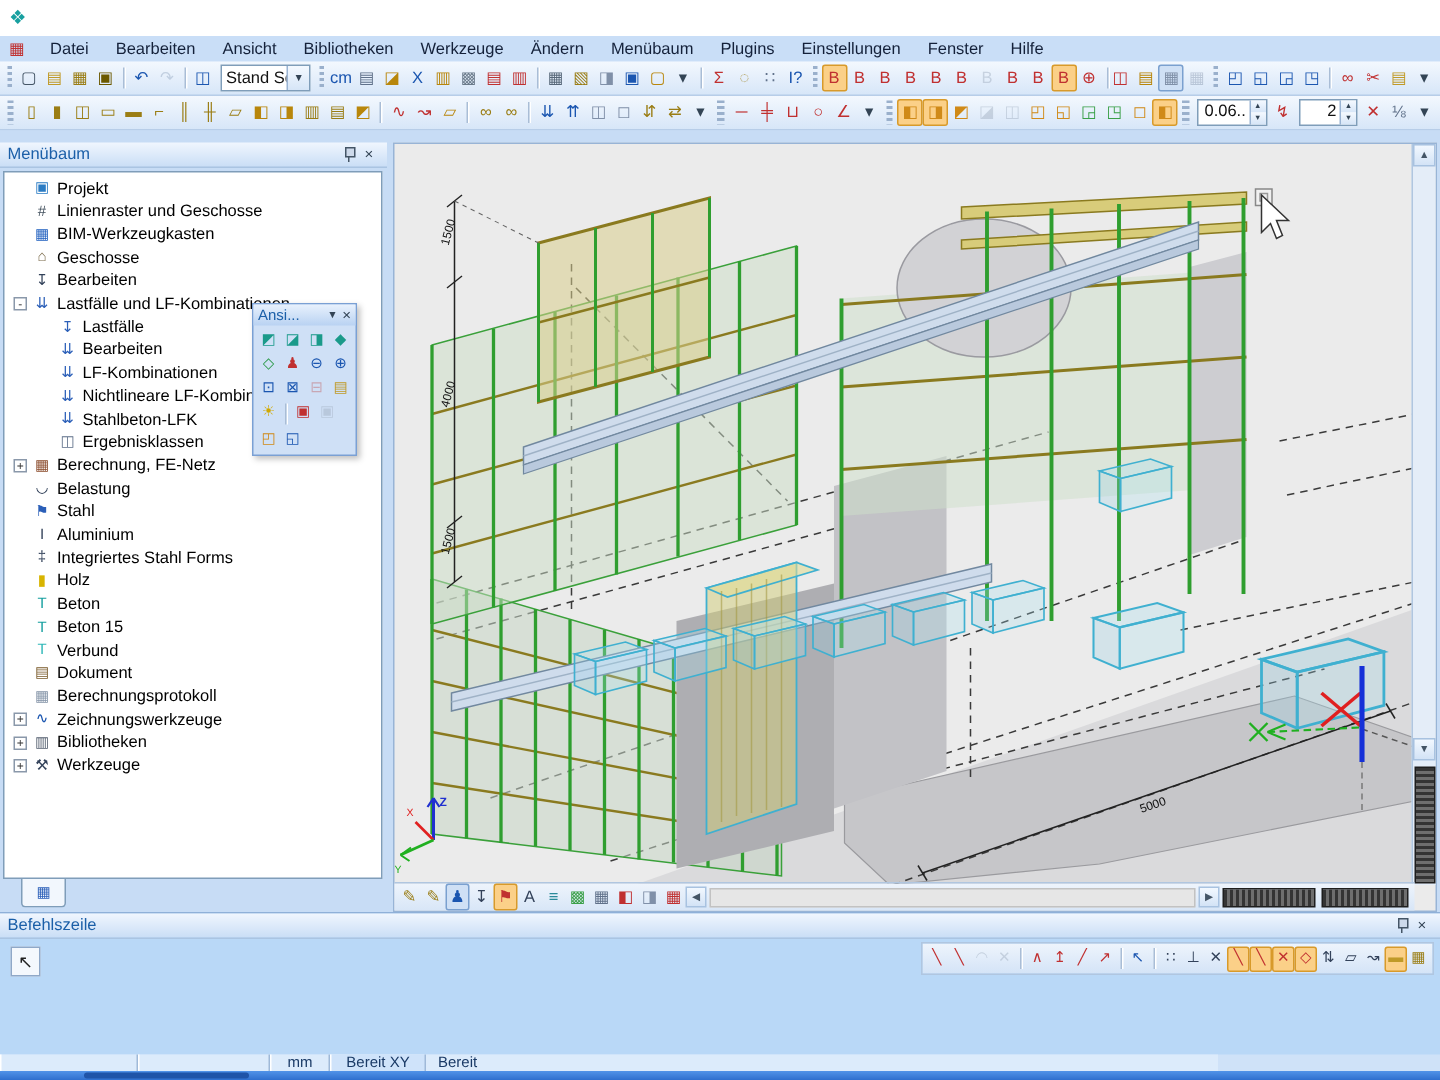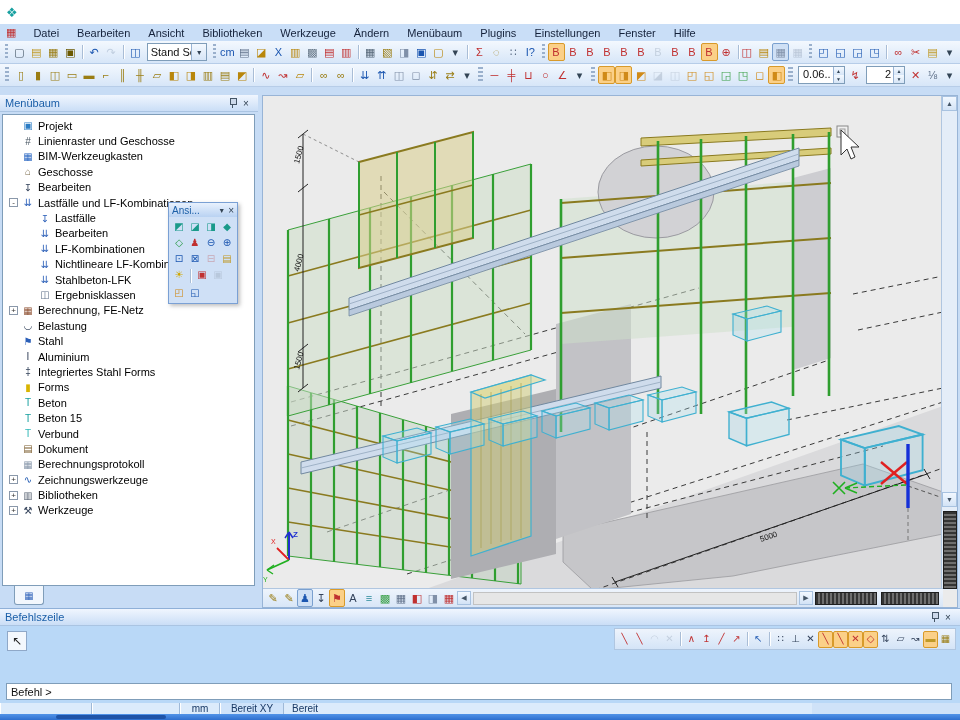--- a/index.html
+++ b/index.html
@@ -558,21 +558,21 @@
             <span class="t-label">Aluminium</span>
           </div>
           <div class="tree-row" style="padding-left: 4px;">
             <span class="exp noexp"></span>
             <span class="t-icon" style="color: rgb(51, 66, 90);">‡</span>
             <span class="t-label">Integriertes Stahl Forms</span>
           </div>
           <div class="tree-row" style="padding-left: 4px;">
             <span class="exp noexp"></span>
             <span class="t-icon" style="color: rgb(216, 180, 0);">▮</span>
-            <span class="t-label">Forms</span>
+            <span class="t-label">Holz</span>
           </div>
           <div class="tree-row" style="padding-left: 4px;">
             <span class="exp noexp"></span>
             <span class="t-icon" style="color: rgb(24, 160, 160);">T</span>
             <span class="t-label">Beton</span>
           </div>
           <div class="tree-row" style="padding-left: 4px;">
             <span class="exp noexp"></span>
             <span class="t-icon" style="color: rgb(24, 160, 160);">T</span>
             <span class="t-label">Beton 15</span>
@@ -999,23 +999,20 @@
           <span class="tb-btn">
             <span class="glyph" style="color: rgb(51, 66, 90);">↝</span>
           </span>
           <span class="tb-btn toggled">
             <span class="glyph" style="color: rgb(192, 154, 40);">▬</span>
           </span>
           <span class="tb-btn">
             <span class="glyph" style="color: rgb(154, 125, 20);">▦</span>
           </span>
         </span>
-      <div class="cmd-input">
-        <span>Befehl &gt;</span>
-      </div>
     </div>
   </div>
 
   <div class="statusbar">
     <span class="st-cell" style="width:92px;"></span>
     <span class="st-cell" style="width:88px;"></span>
     <span class="st-cell" style="width:40px;">mm</span>
     <span class="st-cell" style="width:64px;background:#cfe3fa;">Bereit XY</span>
     <span style="margin-left:8px;display:flex;align-items:center;">Bereit</span>
   </div>

